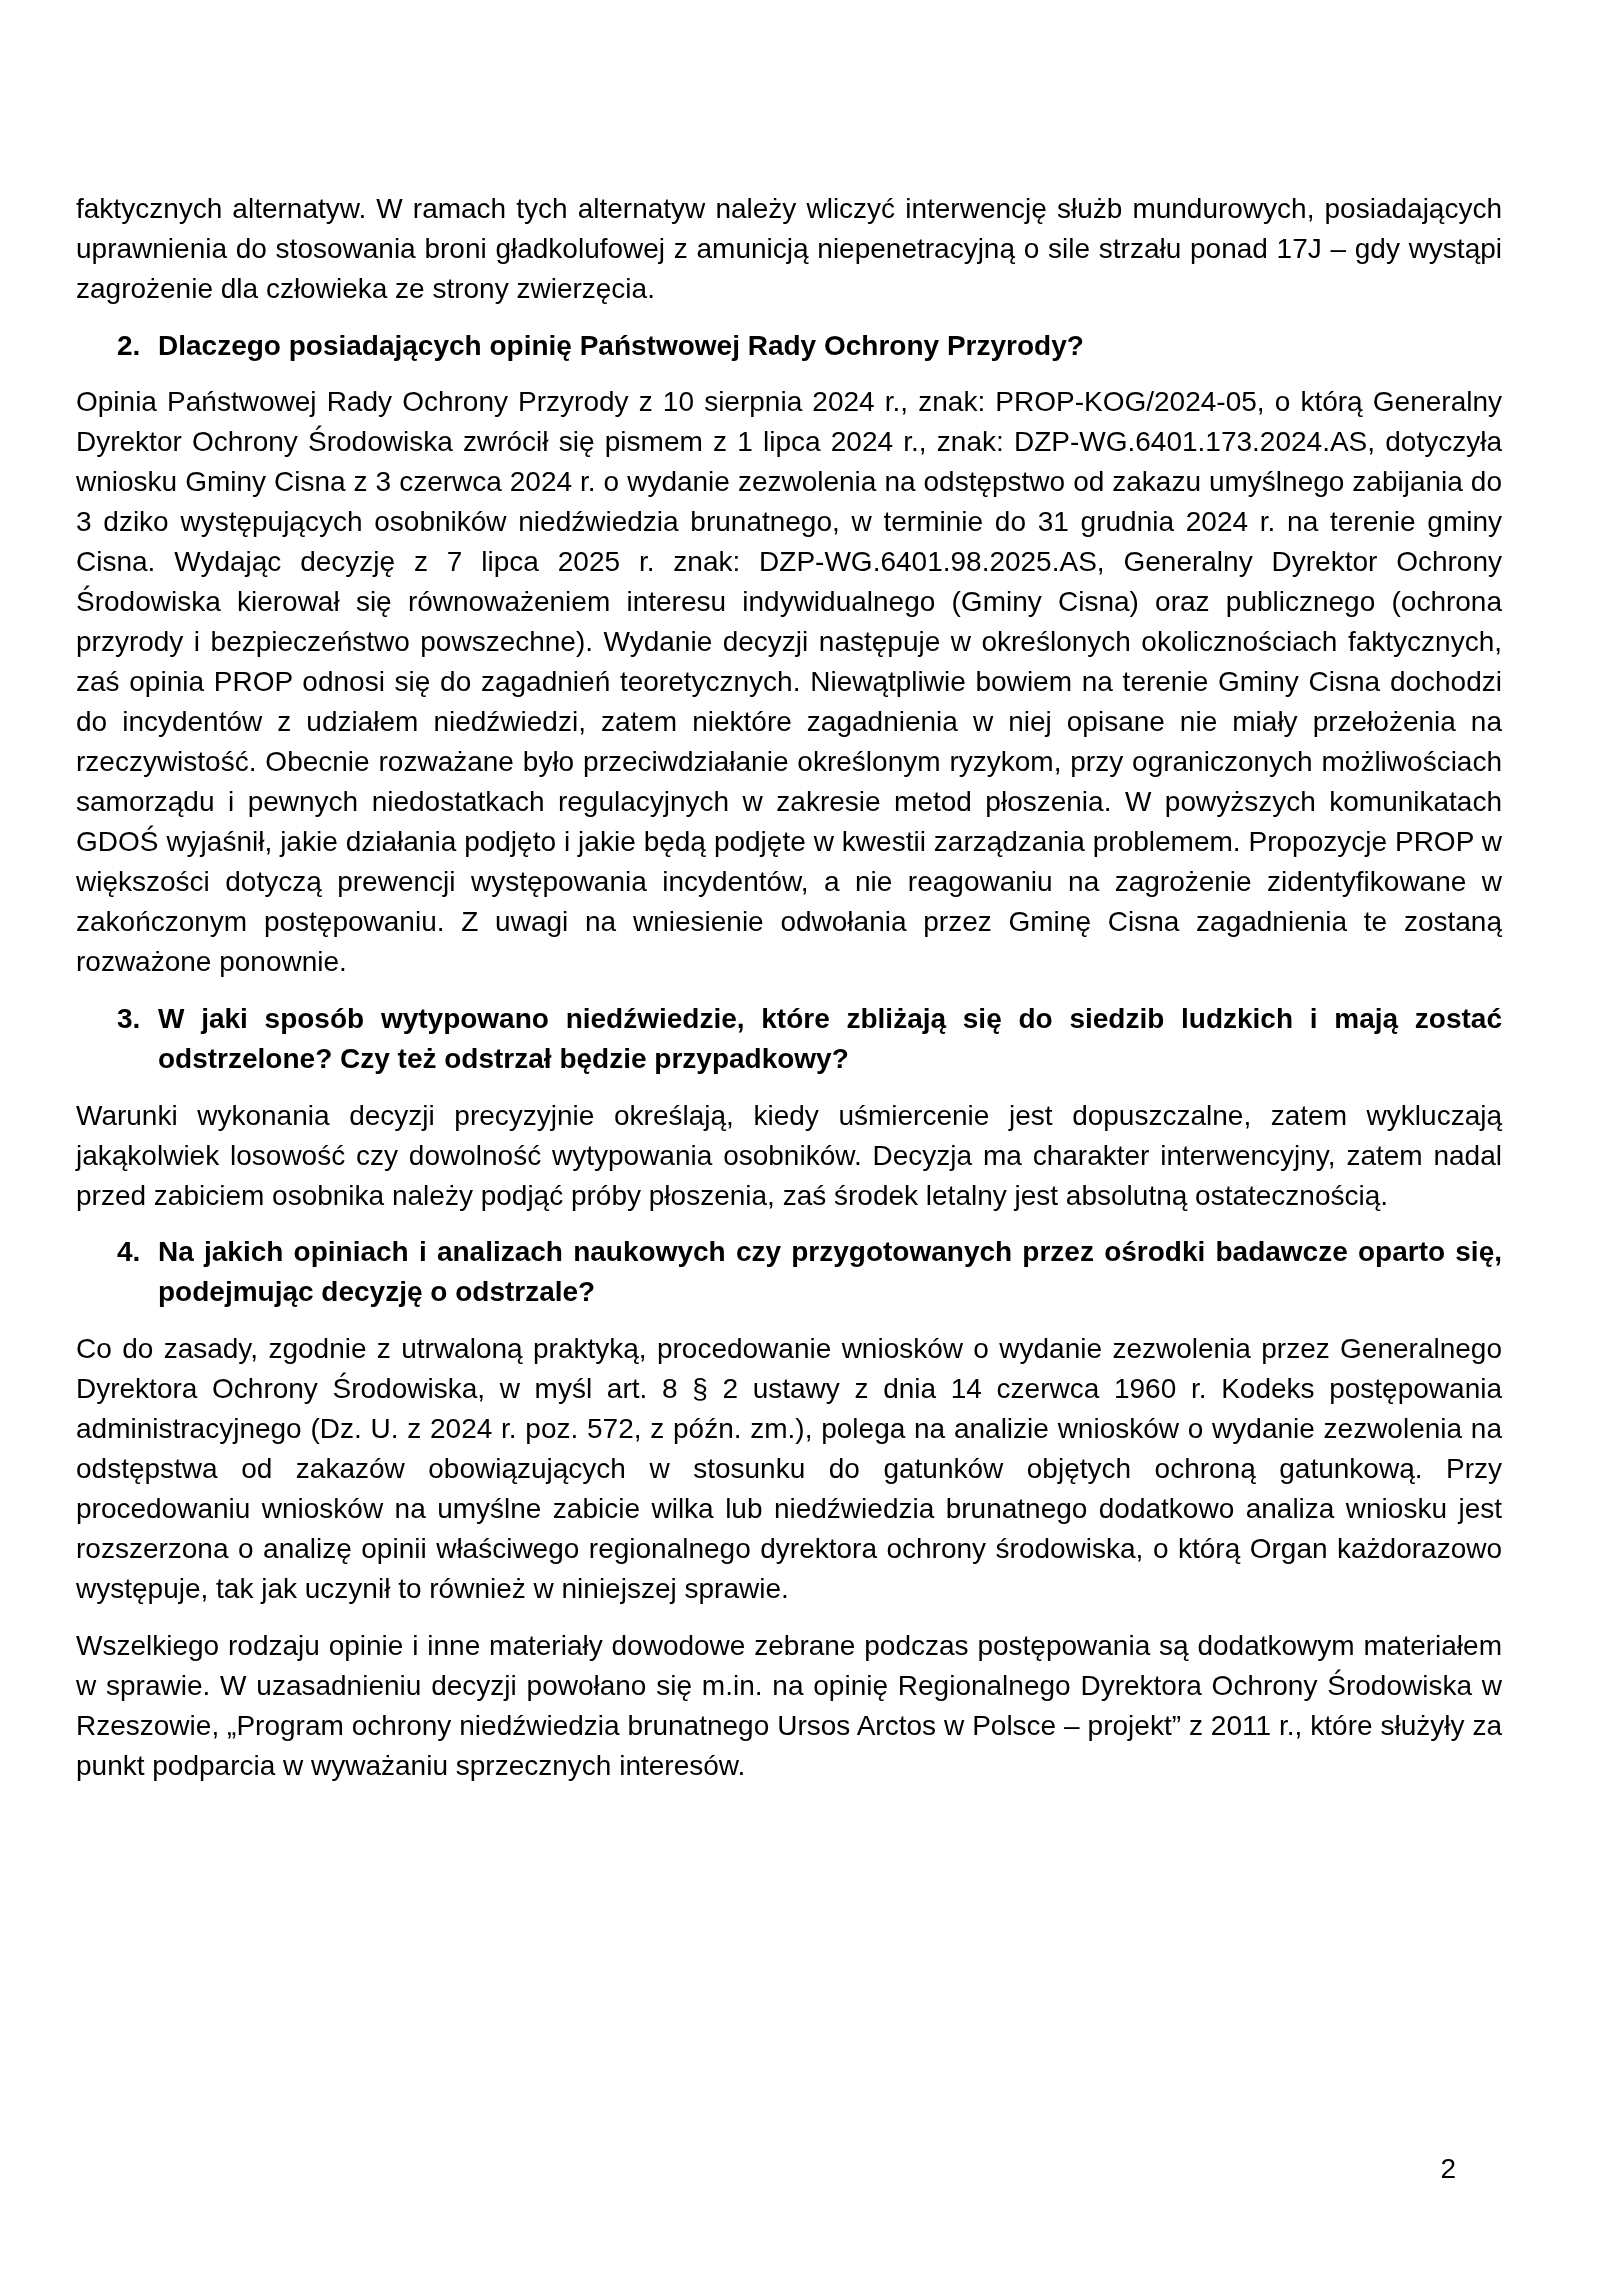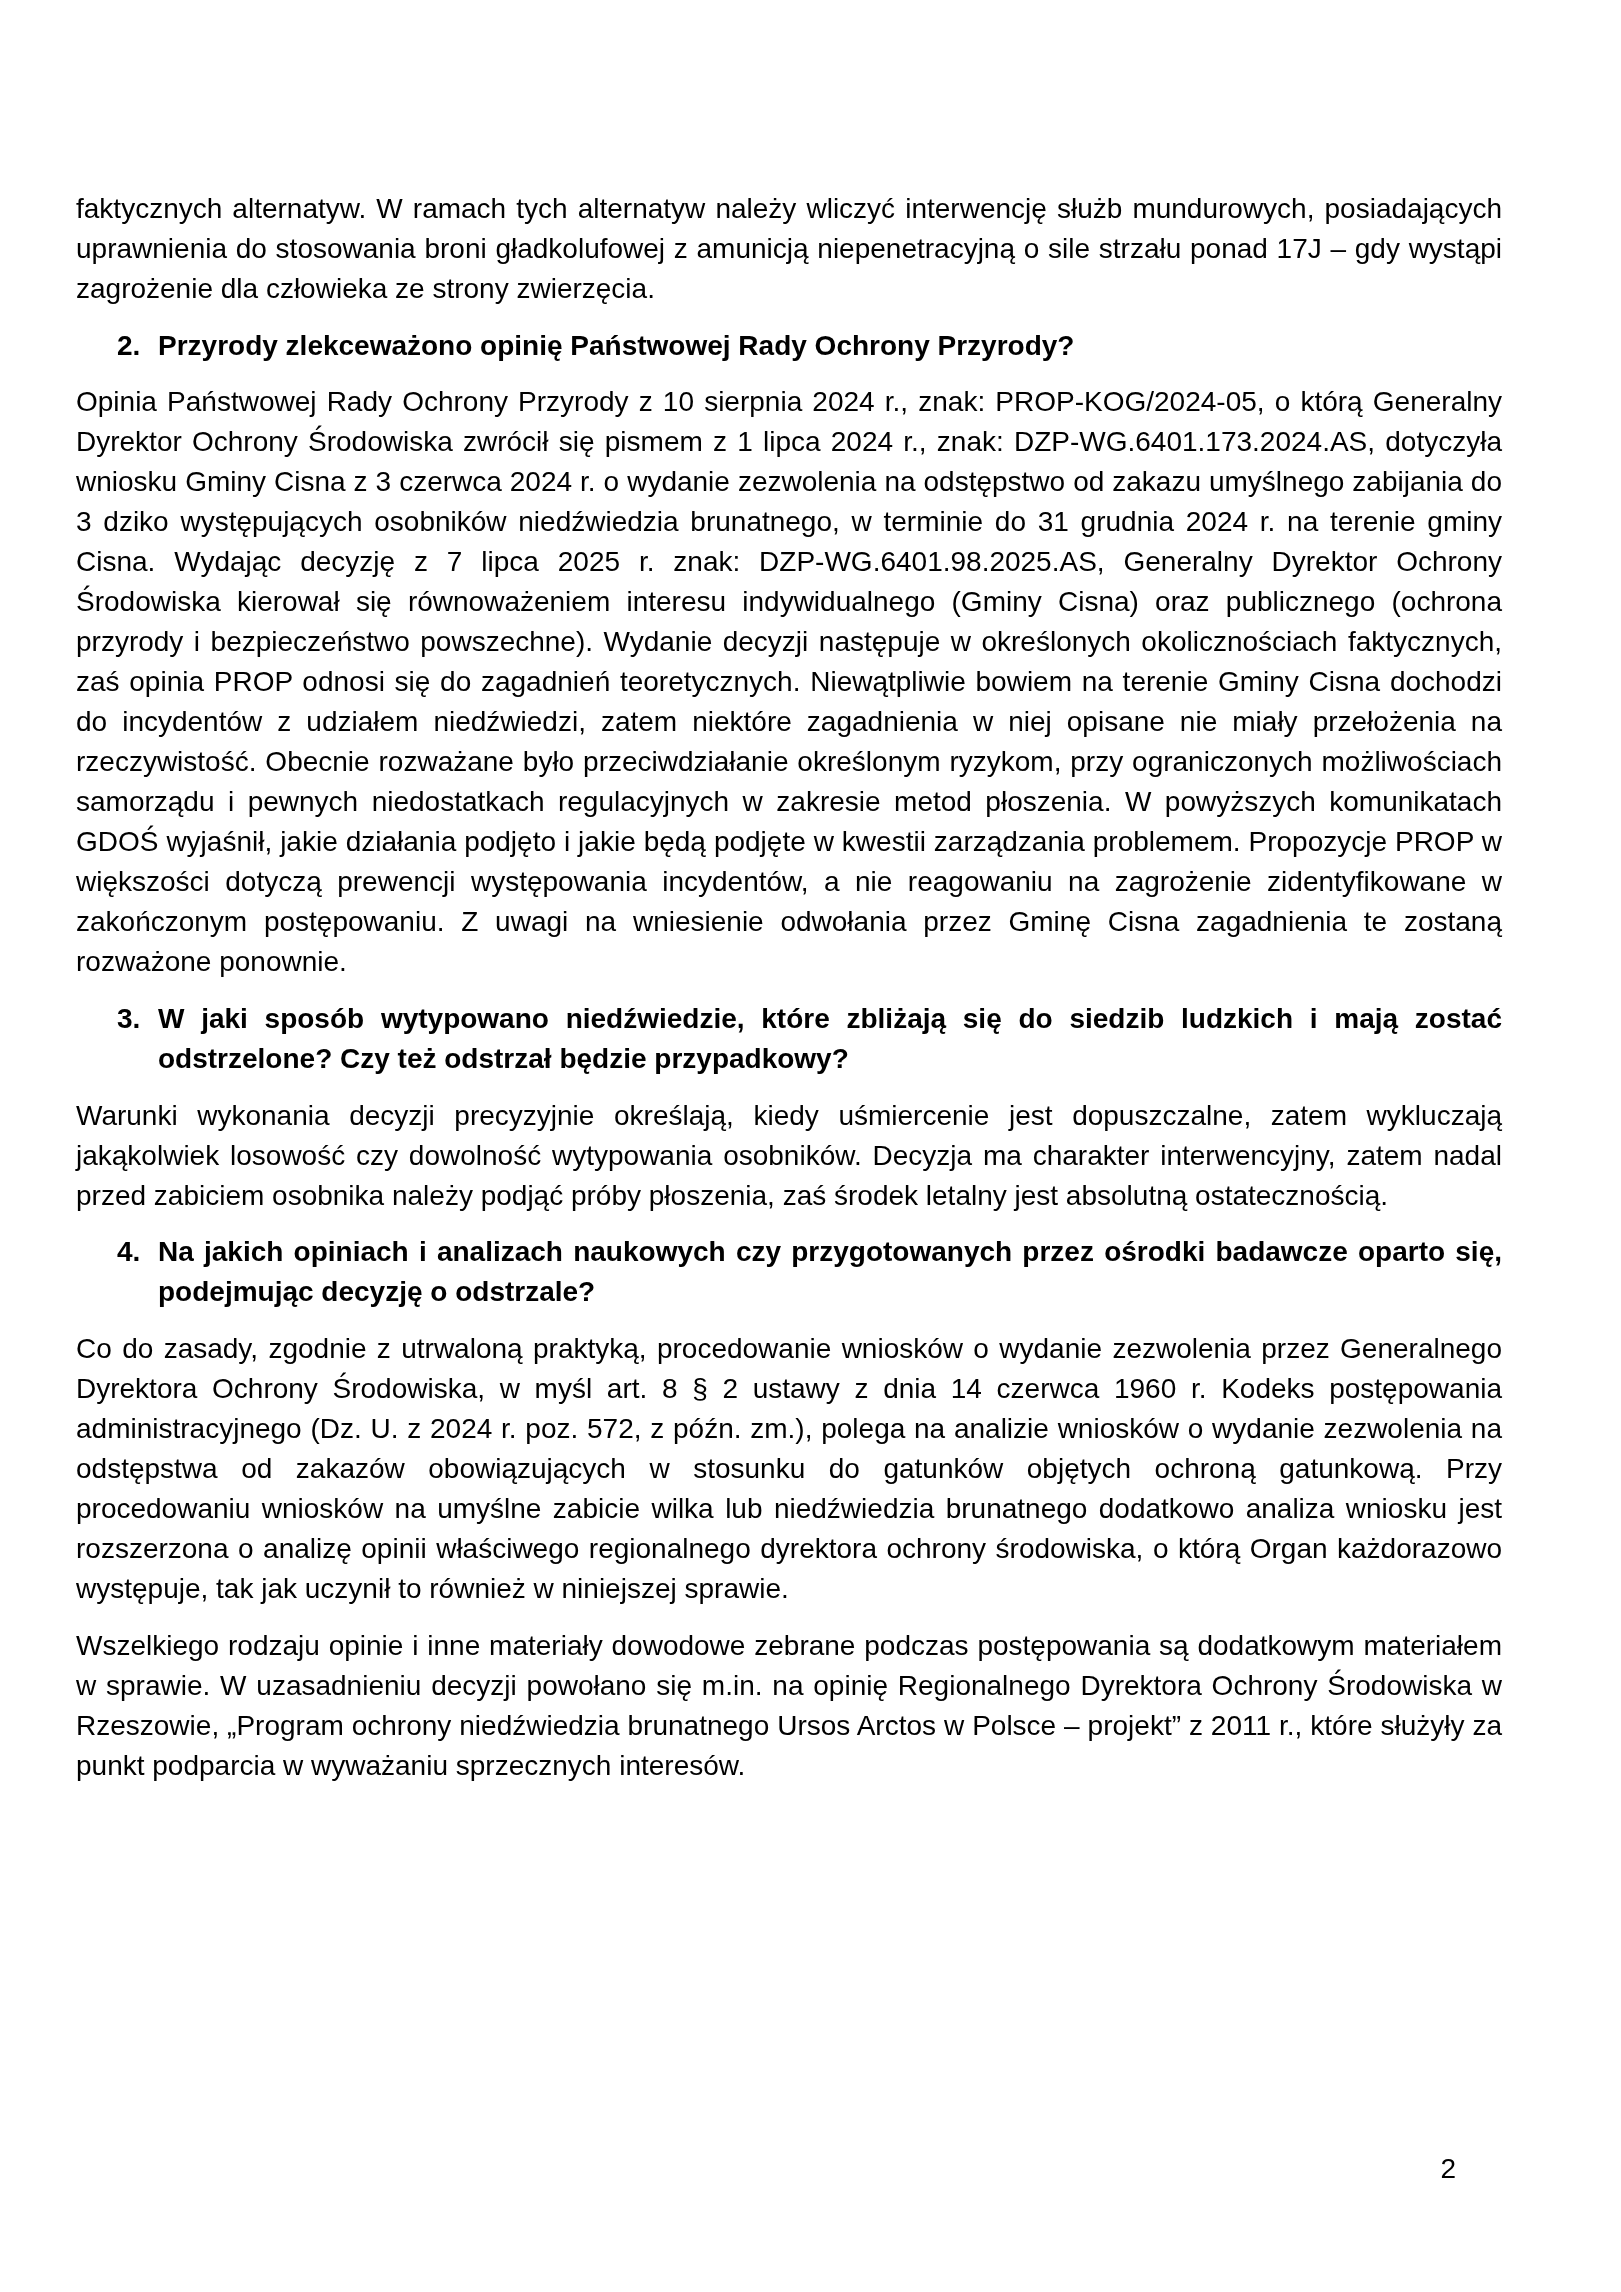--- a/index.html
+++ b/index.html
@@ -51,21 +51,21 @@
 </style>
 </head>
 <body>
 
 <div class="page">
 
   <p class="body-paragraph">faktycznych alternatyw. W ramach tych alternatyw należy wliczyć interwencję służb mundurowych, posiadających uprawnienia do stosowania broni gładkolufowej z amunicją niepenetracyjną o sile strzału ponad 17J – gdy wystąpi zagrożenie dla człowieka ze strony zwierzęcia.</p>
 
   <div class="question">
     <span class="q-num">2.</span>
-    <span class="q-text">Przyrody zlekceważono opinię Państwowej Rady Ochrony Przyrody?</span>
+    <span class="q-text">Dlaczego posiadających opinię Państwowej Rady Ochrony Przyrody?</span>
   </div>
 
   <p class="body-paragraph">Opinia Państwowej Rady Ochrony Przyrody z 10 sierpnia 2024 r., znak: PROP-KOG/2024-05, o którą Generalny Dyrektor Ochrony Środowiska zwrócił się pismem z 1 lipca 2024 r., znak: DZP-WG.6401.173.2024.AS, dotyczyła wniosku Gminy Cisna z 3 czerwca 2024 r. o wydanie zezwolenia na odstępstwo od zakazu umyślnego zabijania do 3 dziko występujących osobników niedźwiedzia brunatnego, w terminie do 31 grudnia 2024 r. na terenie gminy Cisna. Wydając decyzję z 7 lipca 2025 r. znak: DZP-WG.6401.98.2025.AS, Generalny Dyrektor Ochrony Środowiska kierował się równoważeniem interesu indywidualnego (Gminy Cisna) oraz publicznego (ochrona przyrody i bezpieczeństwo powszechne). Wydanie decyzji następuje w określonych okolicznościach faktycznych, zaś opinia PROP odnosi się do zagadnień teoretycznych. Niewątpliwie bowiem na terenie Gminy Cisna dochodzi do incydentów z udziałem niedźwiedzi, zatem niektóre zagadnienia w niej opisane nie miały przełożenia na rzeczywistość. Obecnie rozważane było przeciwdziałanie określonym ryzykom, przy ograniczonych możliwościach samorządu i pewnych niedostatkach regulacyjnych w zakresie metod płoszenia. W powyższych komunikatach GDOŚ wyjaśnił, jakie działania podjęto i jakie będą podjęte w kwestii zarządzania problemem. Propozycje PROP w większości dotyczą prewencji występowania incydentów, a nie reagowaniu na zagrożenie zidentyfikowane w zakończonym postępowaniu. Z uwagi na wniesienie odwołania przez Gminę Cisna zagadnienia te zostaną rozważone ponownie.</p>
 
   <div class="question">
     <span class="q-num">3.</span>
     <span class="q-text">W jaki sposób wytypowano niedźwiedzie, które zbliżają się do siedzib ludzkich i mają zostać odstrzelone? Czy też odstrzał będzie przypadkowy?</span>
   </div>
 
   <p class="body-paragraph">Warunki wykonania decyzji precyzyjnie określają, kiedy uśmiercenie jest dopuszczalne, zatem wykluczają jakąkolwiek losowość czy dowolność wytypowania osobników. Decyzja ma charakter interwencyjny, zatem nadal przed zabiciem osobnika należy podjąć próby płoszenia, zaś środek letalny jest absolutną ostatecznością.</p>

